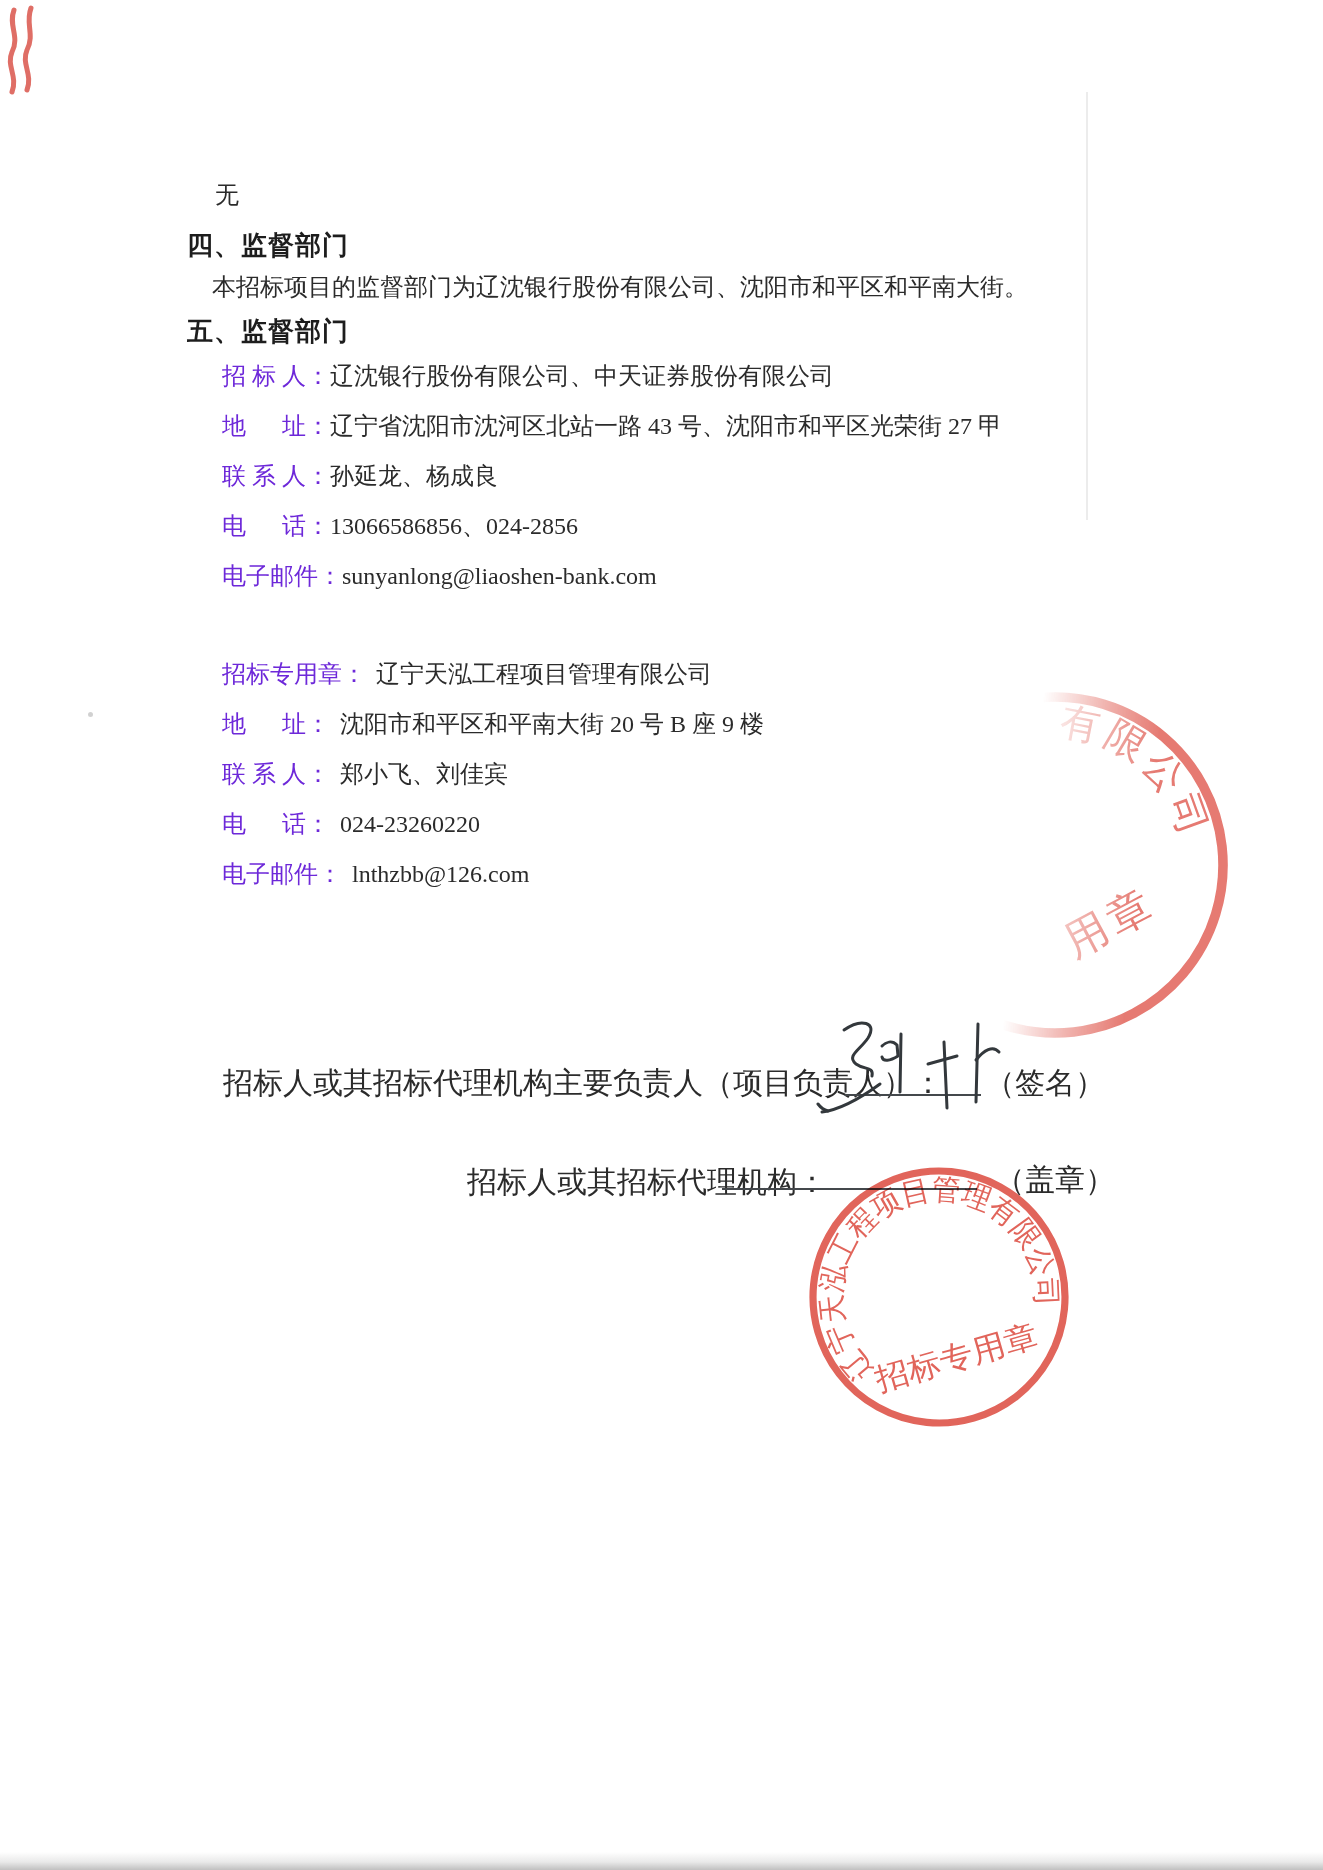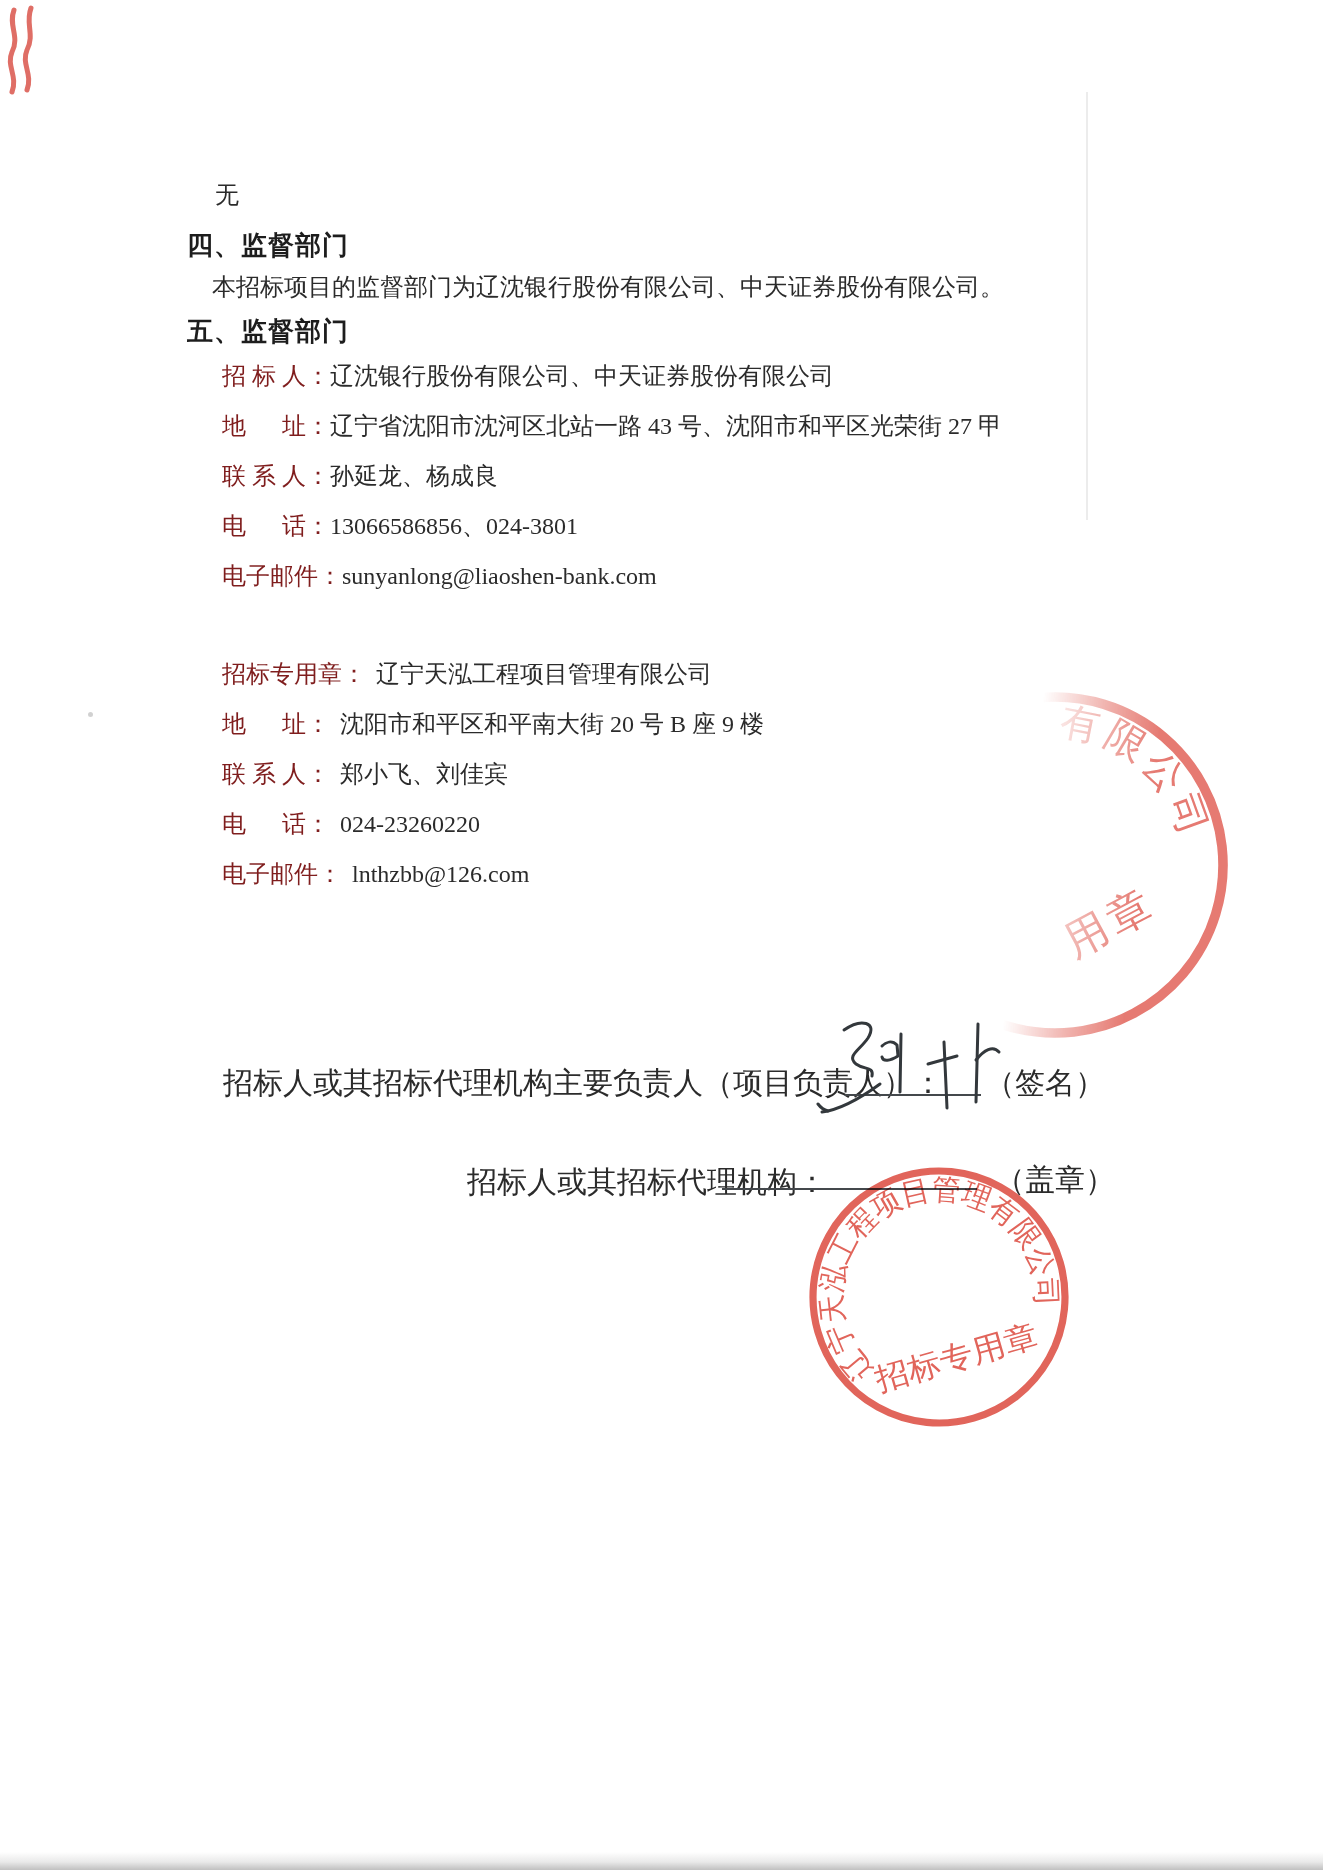--- a/index.html
+++ b/index.html
@@ -12,21 +12,21 @@
     color:#2b2b2b;
   }
   .abs{position:absolute;}
   .doc-text{font-size:24px;line-height:1.25;white-space:pre;}
   .heading{
     font-family:"Liberation Sans", sans-serif;
     font-weight:700;font-size:26px;color:#1d1d1d;
     letter-spacing:1px;white-space:pre;
   }
   .contact-block .row{height:50px;white-space:pre;font-size:24px;}
-  .contact-block .label{color:#7f1d1d;}
+  .contact-block .label{color:#6d28d9;}
   .contact-block .value{color:#2b2b2b;}
   .agency .value{padding-left:10px;}
   .sig-label,.seal-label,.suffix{font-size:30px;white-space:pre;}
   .u-line{border-bottom:2.5px solid #44484c;}
   .sig-underline{left:845px;top:1066px;width:136px;height:28px;}
   .seal-underline{left:722px;top:1160px;width:255px;height:28px;}
   .stamp{mix-blend-mode:multiply;pointer-events:none;}
   .stamp-main{
     left:804px;top:1162px;width:270px;height:270px;
     transform:rotate(-16deg);
@@ -57,29 +57,29 @@
       <path d="M 27 4 C 21 20, 31 30, 23 46 C 17 60, 29 70, 23 86"></path>
     </g>
   </svg>
   <div class="abs scan-line-right"></div>
   <div class="abs scan-dot"></div>
 
   <div class="abs doc-text" style="left:215px;top:180px;">无</div>
 
   <div class="abs heading" style="left:187px;top:228px;">四、监督部门</div>
 
-  <div class="abs doc-text" style="left:212px;top:272px;">本招标项目的监督部门为辽沈银行股份有限公司、中天证券股份有限公司。</div>
+  <div class="abs doc-text" style="left:212px;top:272px;">本招标项目的监督部门为辽沈银行股份有限公司、沈阳市和平区和平南大街。</div>
 
   <div class="abs heading" style="left:187px;top:314px;">五、监督部门</div>
 
   <div class="abs contact-block tenderer" style="left:222px;top:360px;">
     <div class="row"><span class="label">招 标 人：</span><span class="value">辽沈银行股份有限公司、中天证券股份有限公司</span></div>
     <div class="row"><span class="label">地      址：</span><span class="value">辽宁省沈阳市沈河区北站一路 43 号、沈阳市和平区光荣街 27 甲</span></div>
     <div class="row"><span class="label">联 系 人：</span><span class="value">孙延龙、杨成良</span></div>
-    <div class="row"><span class="label">电      话：</span><span class="value">13066586856、024-3801</span></div>
+    <div class="row"><span class="label">电      话：</span><span class="value">13066586856、024-2856</span></div>
     <div class="row"><span class="label">电子邮件：</span><span class="value">sunyanlong@liaoshen-bank.com</span></div>
   </div>
 
   <div class="abs contact-block agency" style="left:222px;top:658px;">
     <div class="row"><span class="label">招标专用章：</span><span class="value">辽宁天泓工程项目管理有限公司</span></div>
     <div class="row"><span class="label">地      址：</span><span class="value">沈阳市和平区和平南大街 20 号 B 座 9 楼</span></div>
     <div class="row"><span class="label">联 系 人：</span><span class="value">郑小飞、刘佳宾</span></div>
     <div class="row"><span class="label">电      话：</span><span class="value">024-23260220</span></div>
     <div class="row"><span class="label">电子邮件：</span><span class="value">lnthzbb@126.com</span></div>
   </div>

